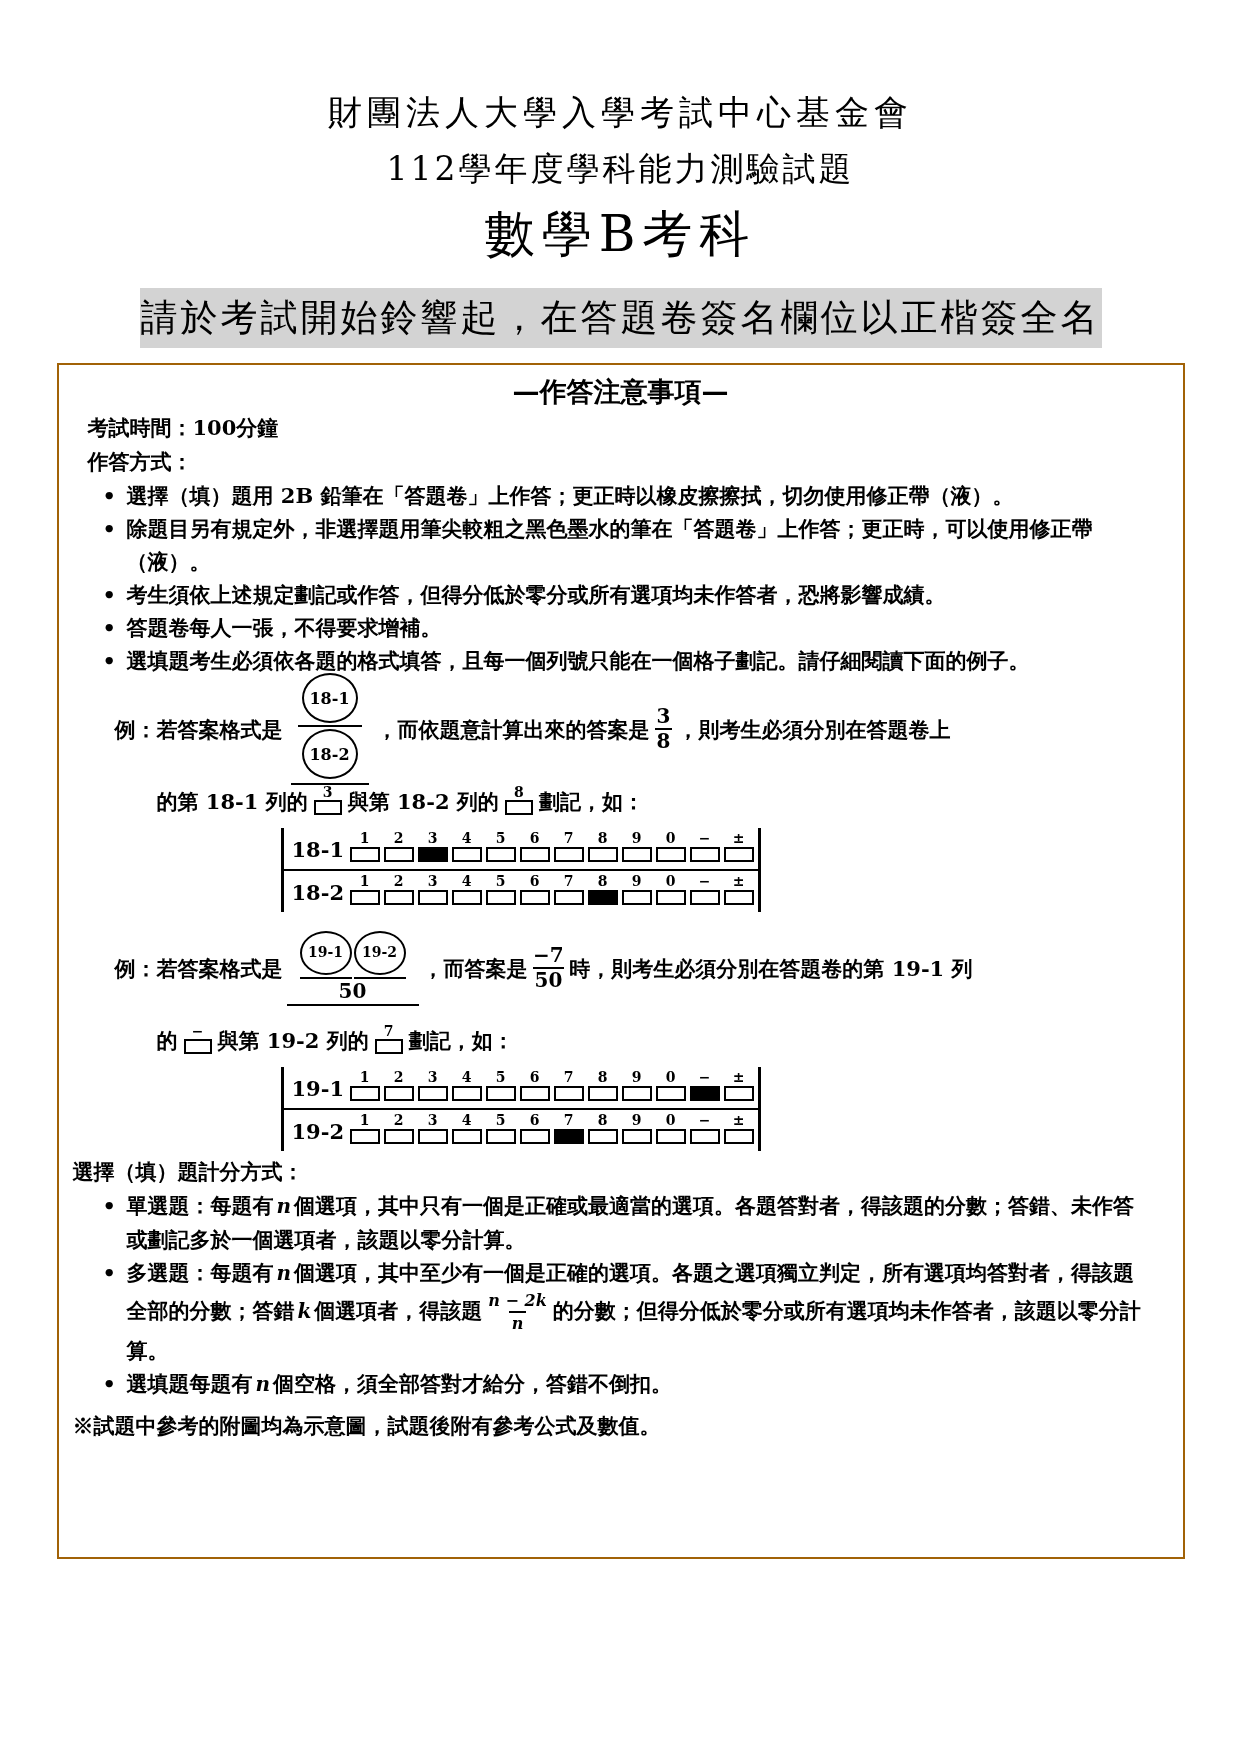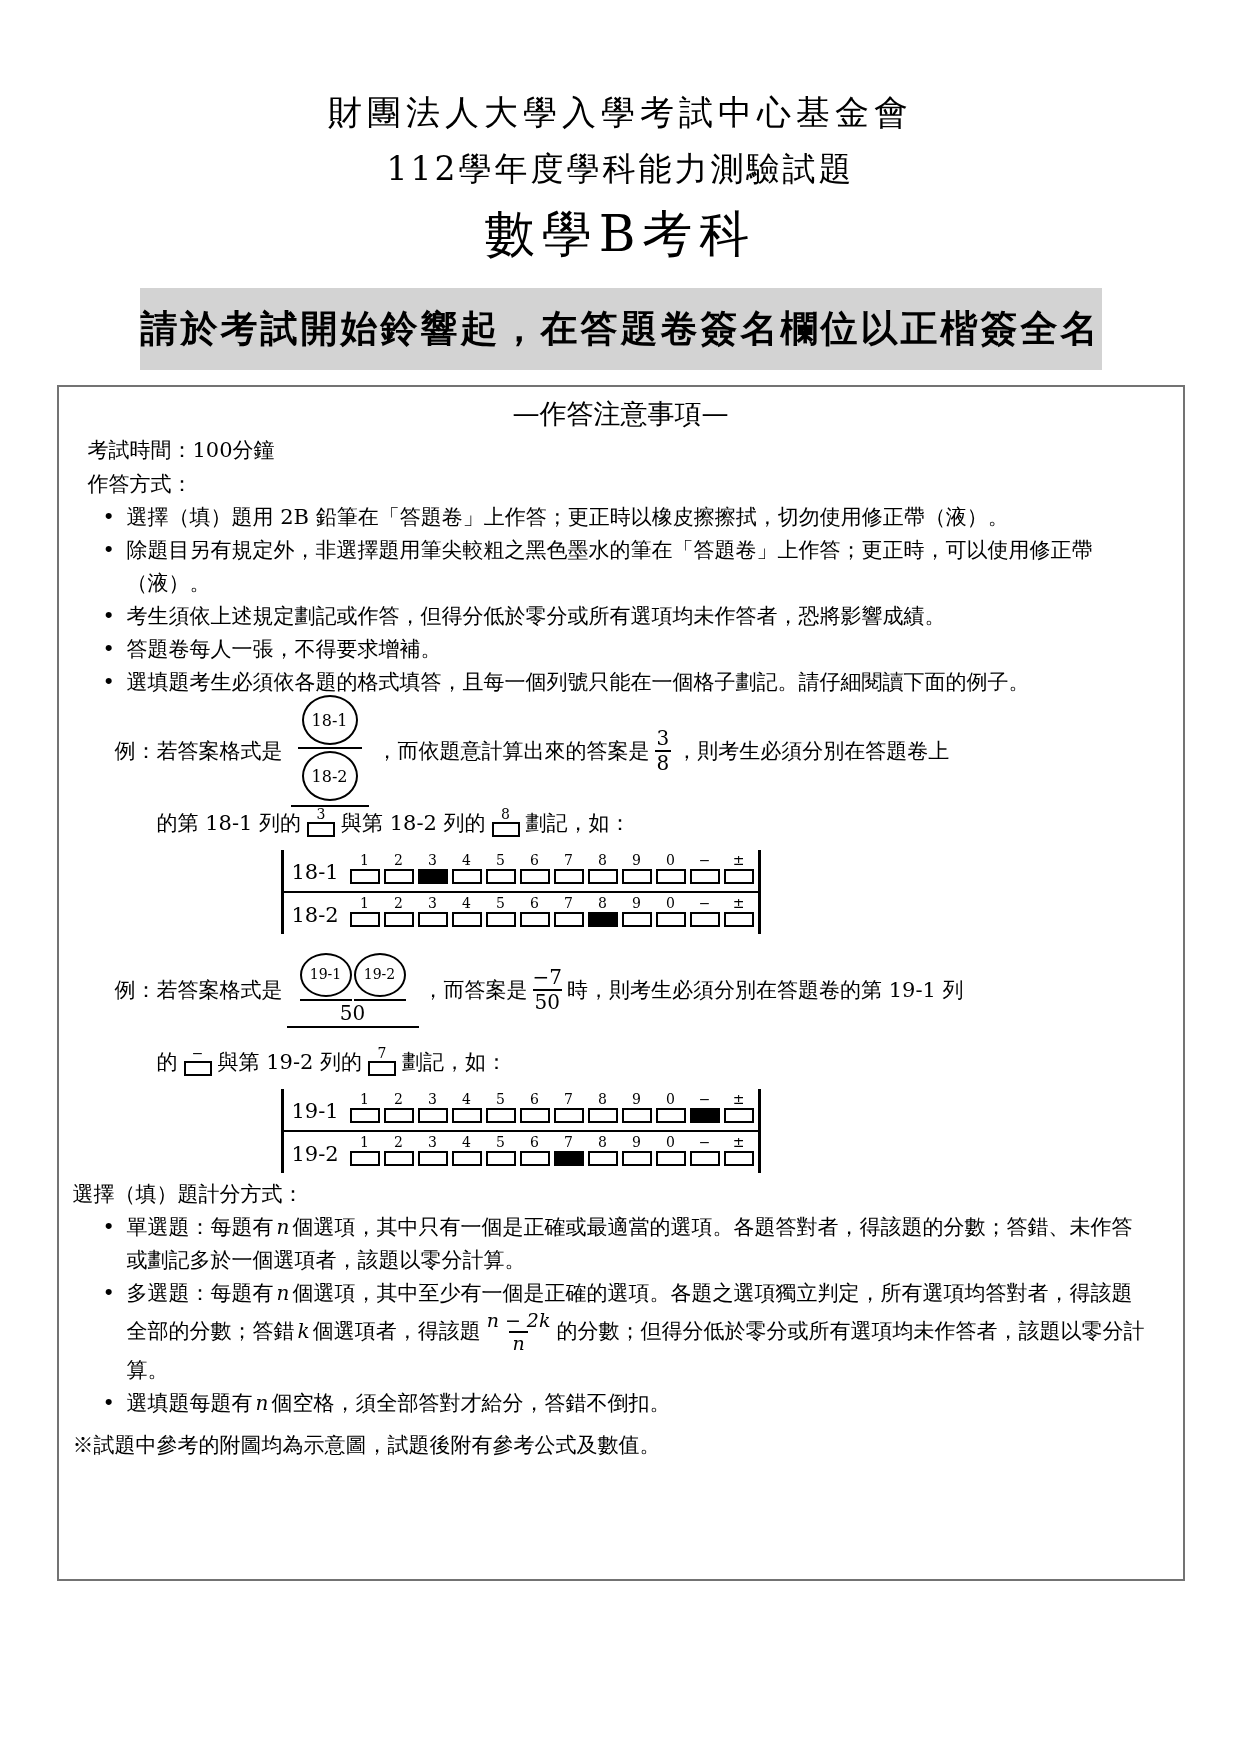--- a/index.html
+++ b/index.html
@@ -8,26 +8,26 @@
   .page{position:relative;width:1241px;height:1755px;overflow:hidden;}
 
   
   .titles{padding-top:90px;text-align:center;}
   .org-title{font-size:34px;letter-spacing:5px;line-height:44px;}
   .exam-title{font-size:33px;letter-spacing:3px;line-height:42px;margin-top:14px;}
   .subject-title{font-size:50px;letter-spacing:7px;line-height:60px;margin-top:14px;}
 
   
   .notice{width:962px;margin:24px auto 0;background:#d3d3d3;
-          font-size:37px;font-weight:bold;letter-spacing:3px;
-          text-align:center;padding:16px 0;}
+          font-size:37px;font-weight:normal;letter-spacing:3px;
+          text-align:center;padding:5px 0;}
 
   
   .rules-box{width:1128px;height:1196px;box-sizing:border-box;
-             border:2px solid #737373;margin:15px auto 0;padding:8px 0 0 0;}
+             border:2px solid #a16207;margin:15px auto 0;padding:8px 0 0 0;font-weight:bold;}
   .box-title{text-align:center;font-size:27px;line-height:38px;}
   .plain{font-size:21px;line-height:34px;margin-left:29px;}
 
   .bullet{display:flex;margin-left:44px;margin-right:30px;
           font-size:21px;line-height:33px;}
   .bullet .dot{width:24px;flex:none;}
   .bullet .btext{flex:1;}
 
   
   .example-row{display:flex;align-items:center;margin-left:56px;
@@ -74,21 +74,21 @@
   .grow + .grow{border-top:2px solid #000;}
   .glabel{font-size:21px;line-height:24px;width:56px;flex:none;}
   .gcell{display:flex;flex-direction:column;align-items:center;width:34px;flex:none;}
   .glab{font-size:14px;line-height:15px;}
   .gbox{width:26px;height:11px;border:2px solid #000;margin-top:1px;background:#fff;}
   .gbox.filled{background:#000;}
 
   
   .scoring-title{font-size:21px;line-height:34px;margin-left:14px;margin-top:4px;}
   .var{font-style:italic;padding:0 3px;font-size:20px;}
-  .varfrac{font-size:19px;line-height:21px;font-style:italic;
+  .varfrac{font-size:16px;line-height:21px;font-style:italic;
            vertical-align:middle;margin:0 6px;text-align:center;}
   .varfrac .fden{border-top:2px solid #000;padding:0 3px;}
 
   .footnote{font-size:21px;line-height:34px;margin-left:14px;margin-top:8px;}
 </style>
 </head>
 <body>
 
 <div class="page">
 

